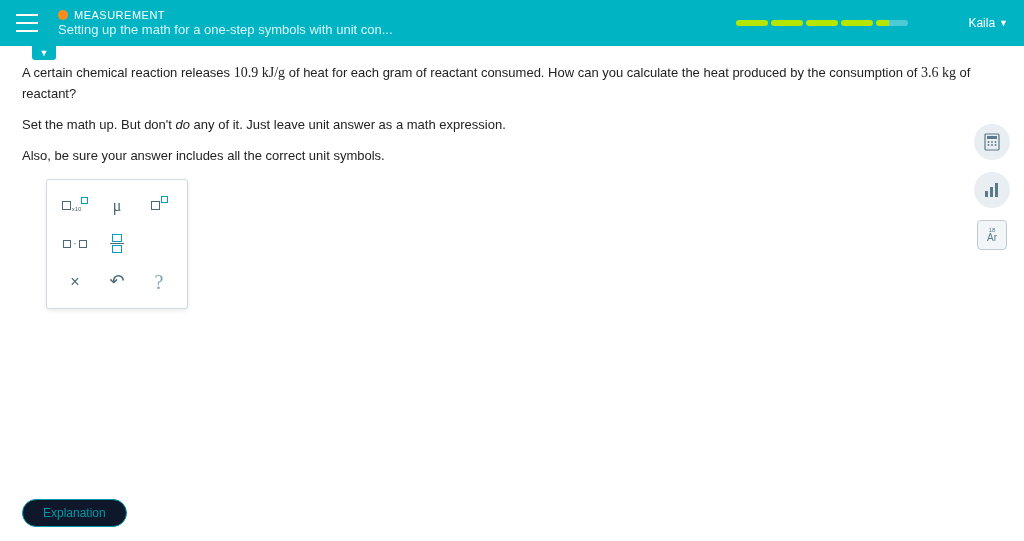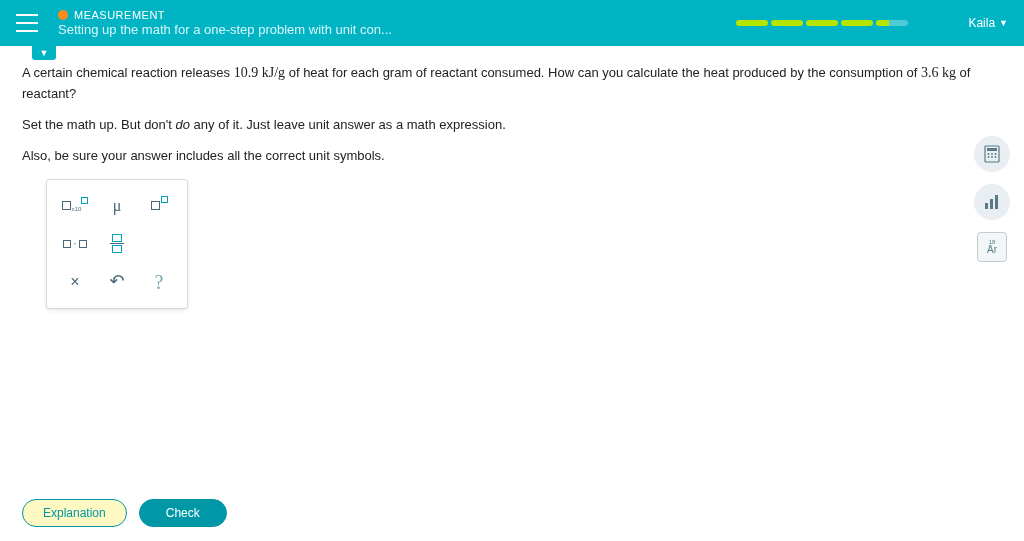--- a/index.html
+++ b/index.html
@@ -67,34 +67,34 @@
     grid-auto-rows: 36px; gap: 2px; background: #fff;
   }
   .tbtn {
     display: flex; align-items: center; justify-content: center;
     font-size: 14px; color: #4a6a78; cursor: pointer; border-radius: 2px;
     position: relative;
   }
   .mini-sq { width: 9px; height: 9px; border: 1px solid #4a6a78; display: inline-block; }
   .mini-sq.teal { border-color: #00a0b8; }
   .right-tools {
-    position: absolute; right: 14px; top: 136px;
+    position: absolute; right: 14px; top: 124px;
     display: flex; flex-direction: column; gap: 12px;
   }
   .rtool {
     width: 36px; height: 36px; border-radius: 50%; background: #e8eef1;
     display: flex; align-items: center; justify-content: center;
     color: #5a7a88; cursor: pointer; font-size: 14px;
   }
   .rtool.square { border-radius: 4px; width: 30px; height: 30px; font-size: 10px; border: 1px solid #bfcdd3; background: #f2f6f8; margin-left: 3px; }
   .footer {
     position: absolute; bottom: 14px; left: 22px; display: flex; gap: 12px;
   }
   .btn {
-    border: 1px solid #0097a7; color: #0097a7; background: #fef9c3;
+    border: 1px solid #0097a7; color: #0097a7; background: #0f172a;
     border-radius: 16px; padding: 6px 20px; font-size: 12px; cursor: pointer;
   }
   .btn.solid { background: #0097a7; color: #fff; padding: 6px 26px; }
   .frac { display: inline-flex; flex-direction: column; align-items: center; font-size: 10px; }
   .frac .top, .frac .bot { width: 10px; height: 8px; border: 1px solid #00a0b8; }
   .frac .line { width: 14px; height: 1px; background: #4a6a78; margin: 1px 0; }
 </style>
 </head>
 <body>
 
@@ -102,21 +102,21 @@
   <div class="hamburger">
     <span></span>
       <span></span>
       <span></span>
   </div>
   <div class="header-left">
     <div class="cat-row">
       <span class="orange-dot"></span>
       <span>MEASUREMENT</span>
     </div>
-    <div class="title">Setting up the math for a one-step problem with unit con...</div>
+    <div class="title">Setting up the math for a one-step symbols with unit con...</div>
   </div>
   <div class="progress">
     <div class="seg"></div>
       <div class="seg"></div>
       <div class="seg"></div>
       <div class="seg"></div>
       <div class="seg partial"></div>
   </div>
   <div class="user">
     <span>Kaila</span>
@@ -191,14 +191,13 @@
   <div class="rtool square">
     <div style="line-height:1;text-align:center;">
         <div style="font-size:6px;">18</div>
         <div style="font-size:10px;">Ar</div>
       </div>
   </div>
 </div>
 
 <div class="footer">
   <button class="btn">Explanation</button>
-  <button class="btn solid">Check</button>
 </div>
 
 </body></html>

